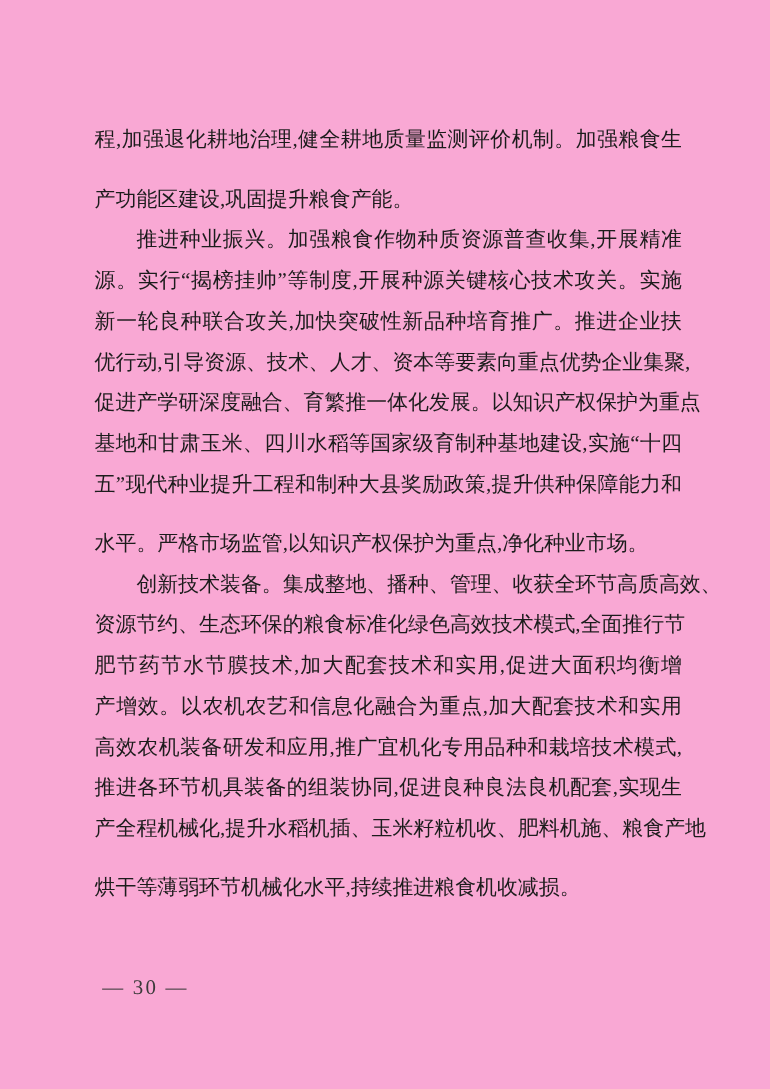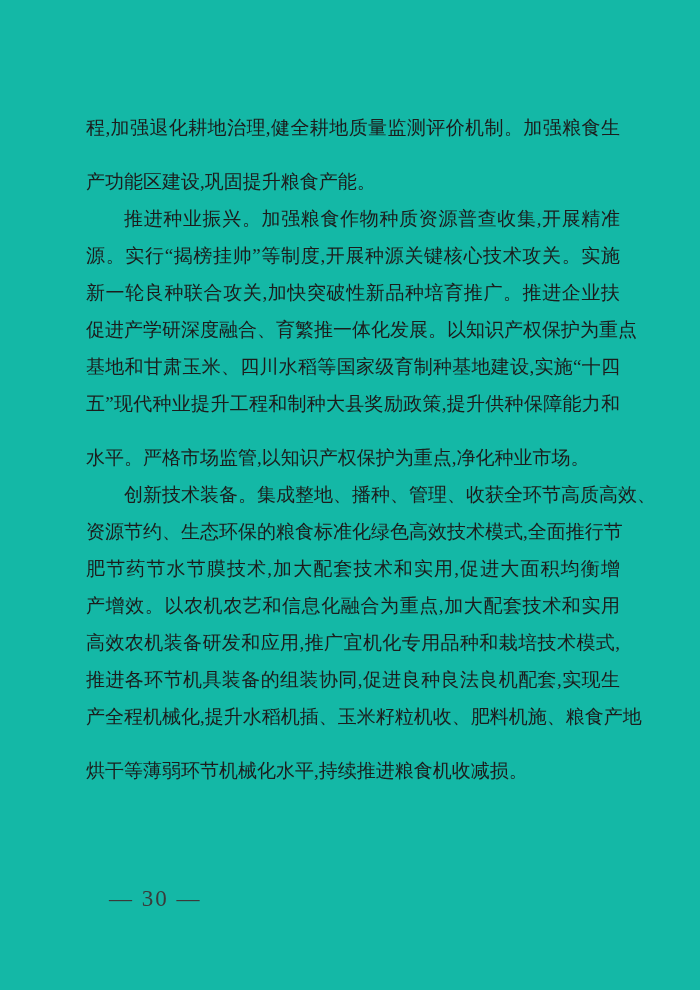--- a/index.html
+++ b/index.html
@@ -6,21 +6,21 @@
     margin: 0;
     padding: 0;
     background: #e8e8e8;
     font-family: "Liberation Serif", "DejaVu Serif", serif;
   }
   .page {
     position: relative;
     width: 700px;
     height: 990px;
     margin: 0 auto;
-    background: #14b8a6;
+    background: #f9a8d4;
     overflow: hidden;
   }
   .text-block {
     position: absolute;
     left: 86px;
     top: 109px;
     width: 534px;
   }
   .line {
     height: 37px;
@@ -44,36 +44,36 @@
   }
   .seg.bold {
     font-weight: normal;
   }
   .page-footer {
     position: absolute;
     left: 93px;
     top: 884px;
     height: 30px;
     line-height: 30px;
-    font-size: 23px;
+    font-size: 19px;
     color: #3a3a3a;
     letter-spacing: 2px;
-    margin-left: 16px;
   }
 </style>
 </head>
 <body>
 
 <div class="page">
   <div class="text-block">
       <div class="line"><span class="seg">程,加强退化耕地治理,健全耕地质量监测评价机制。加强粮食生</span></div>
       <div class="line last"><span class="seg">产功能区建设,巩固提升粮食产能。</span></div>
       <div class="line indent"><span class="seg bold">推进种业振兴。</span><span class="seg">加强粮食作物种质资源普查收集,开展精准</span></div>
       <div class="line"><span class="seg">源。实行“揭榜挂帅”等制度,开展种源关键核心技术攻关。实施</span></div>
       <div class="line"><span class="seg">新一轮良种联合攻关,加快突破性新品种培育推广。推进企业扶</span></div>
+      <div class="line"><span class="seg">优行动,引导资源、技术、人才、资本等要素向重点优势企业集聚,</span></div>
       <div class="line"><span class="seg">促进产学研深度融合、育繁推一体化发展。以知识产权保护为重点</span></div>
       <div class="line"><span class="seg">基地和甘肃玉米、四川水稻等国家级育制种基地建设,实施“十四</span></div>
       <div class="line"><span class="seg">五”现代种业提升工程和制种大县奖励政策,提升供种保障能力和</span></div>
       <div class="line last"><span class="seg">水平。严格市场监管,以知识产权保护为重点,净化种业市场。</span></div>
       <div class="line indent"><span class="seg bold">创新技术装备。</span><span class="seg">集成整地、播种、管理、收获全环节高质高效、</span></div>
       <div class="line"><span class="seg">资源节约、生态环保的粮食标准化绿色高效技术模式,全面推行节</span></div>
       <div class="line"><span class="seg">肥节药节水节膜技术,加大配套技术和实用,促进大面积均衡增</span></div>
       <div class="line"><span class="seg">产增效。以农机农艺和信息化融合为重点,加大配套技术和实用</span></div>
       <div class="line"><span class="seg">高效农机装备研发和应用,推广宜机化专用品种和栽培技术模式,</span></div>
       <div class="line"><span class="seg">推进各环节机具装备的组装协同,促进良种良法良机配套,实现生</span></div>

